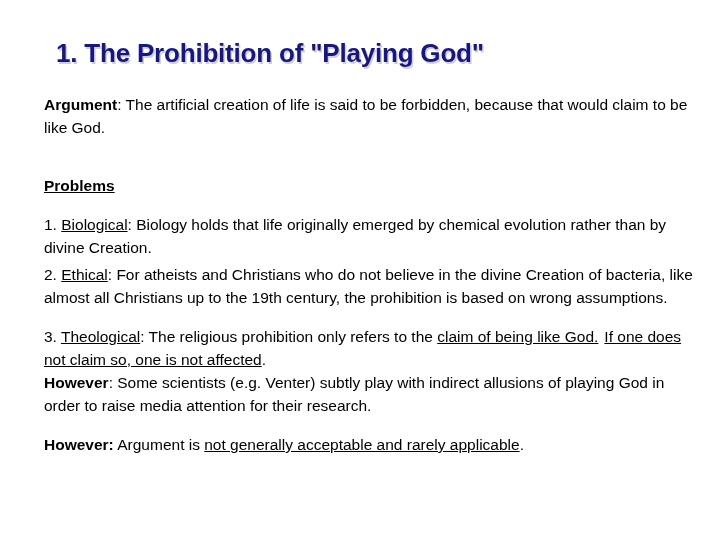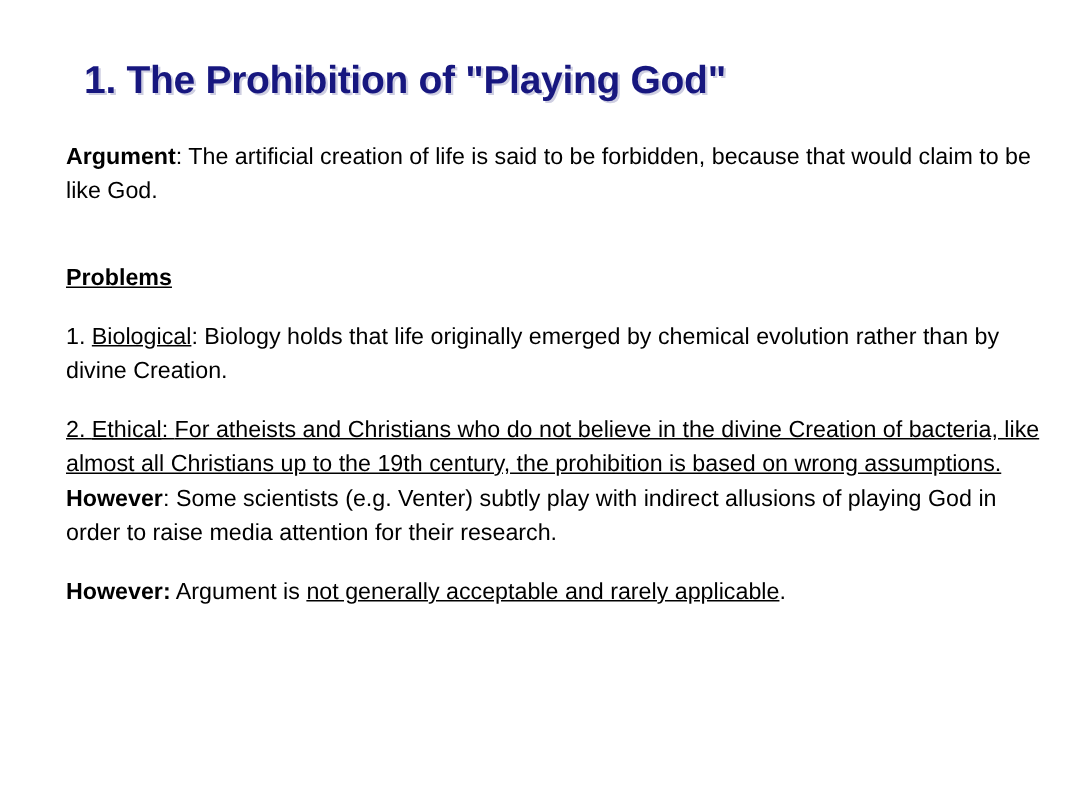--- a/index.html
+++ b/index.html
@@ -48,21 +48,21 @@
     font-size: 15.5px;
     line-height: 23px;
     color: #000000;
     margin: 0;
     text-align: left;
   }
 
   .p-argument   { margin-top: 0px;  width: 650px; }
   .p-problems   { margin-top: 35px; font-weight: bold; text-decoration: underline; }
   .p-item1      { margin-top: 16px; width: 650px; }
-  .p-item2      { margin-top: 16px; width: 652px; text-decoration: underline; }
+  .p-item2      { margin-top: 4px; width: 652px; }
   .p-item3      { margin-top: 16px; width: 652px; }
   .p-however    { width: 652px; }
   .p-summary    { margin-top: 16px; width: 652px; }
 
   .b  { font-weight: bold; }
   .u  { text-decoration: underline; }
   .gap { display: inline-block; width: 6px; }
 </style>
 </head>
 <body>
@@ -74,19 +74,20 @@
   <div class="body-area">
 
     <p class="para p-argument"><span class="b">Argument</span><span>: </span><span>The artificial creation of life is said to be forbidden, because that would claim to be like God.</span></p>
 
     <p class="para p-problems">Problems</p>
 
     <p class="para p-item1"><span>1. </span><span class="u">Biological</span><span>: </span><span>Biology holds that life originally emerged by chemical evolution rather than by divine Creation.</span></p>
 
     <p class="para p-item2"><span>2. </span><span class="u">Ethical</span><span>: </span><span>For atheists and Christians who do not believe in the divine Creation of bacteria, like almost all Christians up to the 19th century, the prohibition is based on wrong assumptions.</span></p>
 
+    <p class="para p-item3"><span>3. </span><span class="u">Theological</span><span>: </span><span>The religious prohibition only refers to the </span><span class="u">claim of being like God</span><span class="u">.</span><span class="gap"></span><span class="u">If one does not claim so, one is not affected</span><span>.</span></p>
 
     <p class="para p-however"><span class="b">However</span><span>: </span><span>Some scientists (e.g. Venter) subtly play with indirect allusions of playing God in order to raise media attention for their research.</span></p>
 
     <p class="para p-summary"><span class="b">However:</span><span> Argument is </span><span class="u">not generally acceptable and rarely applicable</span><span>.</span></p>
 
   </div>
 </div>
 
 </body></html>

